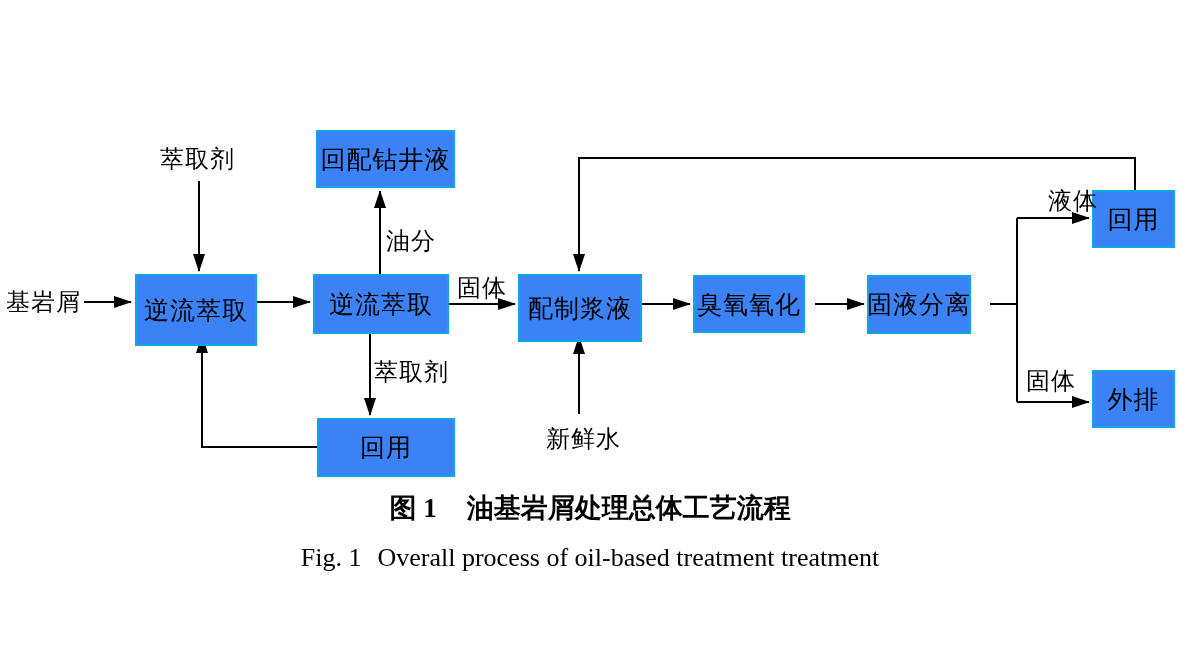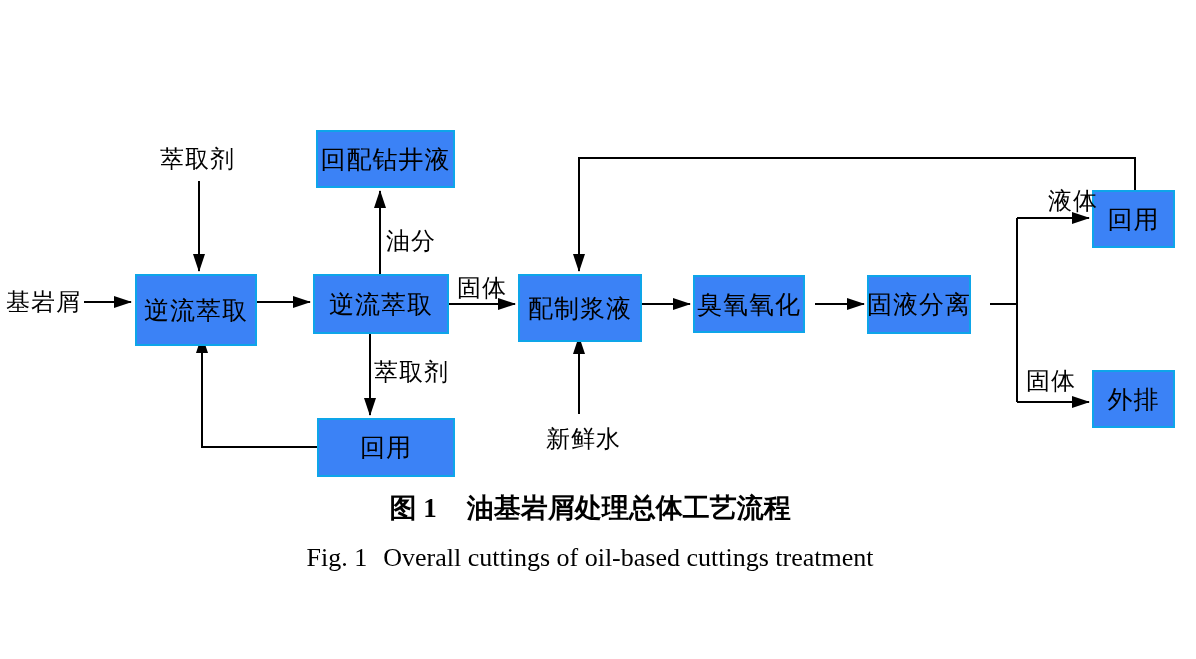--- a/index.html
+++ b/index.html
@@ -122,16 +122,16 @@
   <div class="flabel" style="left:457px;top:276px">固体</div>
   <div class="flabel" style="left:374px;top:360px">萃取剂</div>
   <div class="flabel" style="left:546px;top:427px">新鲜水</div>
   <div class="flabel" style="left:1048px;top:189px">液体</div>
   <div class="flabel" style="left:1026px;top:369px">固体</div>
 
   <div class="caption caption-zh">
     <span class="cap-prefix">图 1</span><span>油基岩屑处理总体工艺流程</span>
   </div>
   <div class="caption caption-en">
-    <span class="cap-prefix">Fig. 1</span><span>Overall cuttings of oil-based cuttings treatment</span>
+    <span class="cap-prefix">Fig. 1</span><span>Overall process of oil-based treatment treatment</span>
   </div>
 
 </div>
 
 </body></html>

